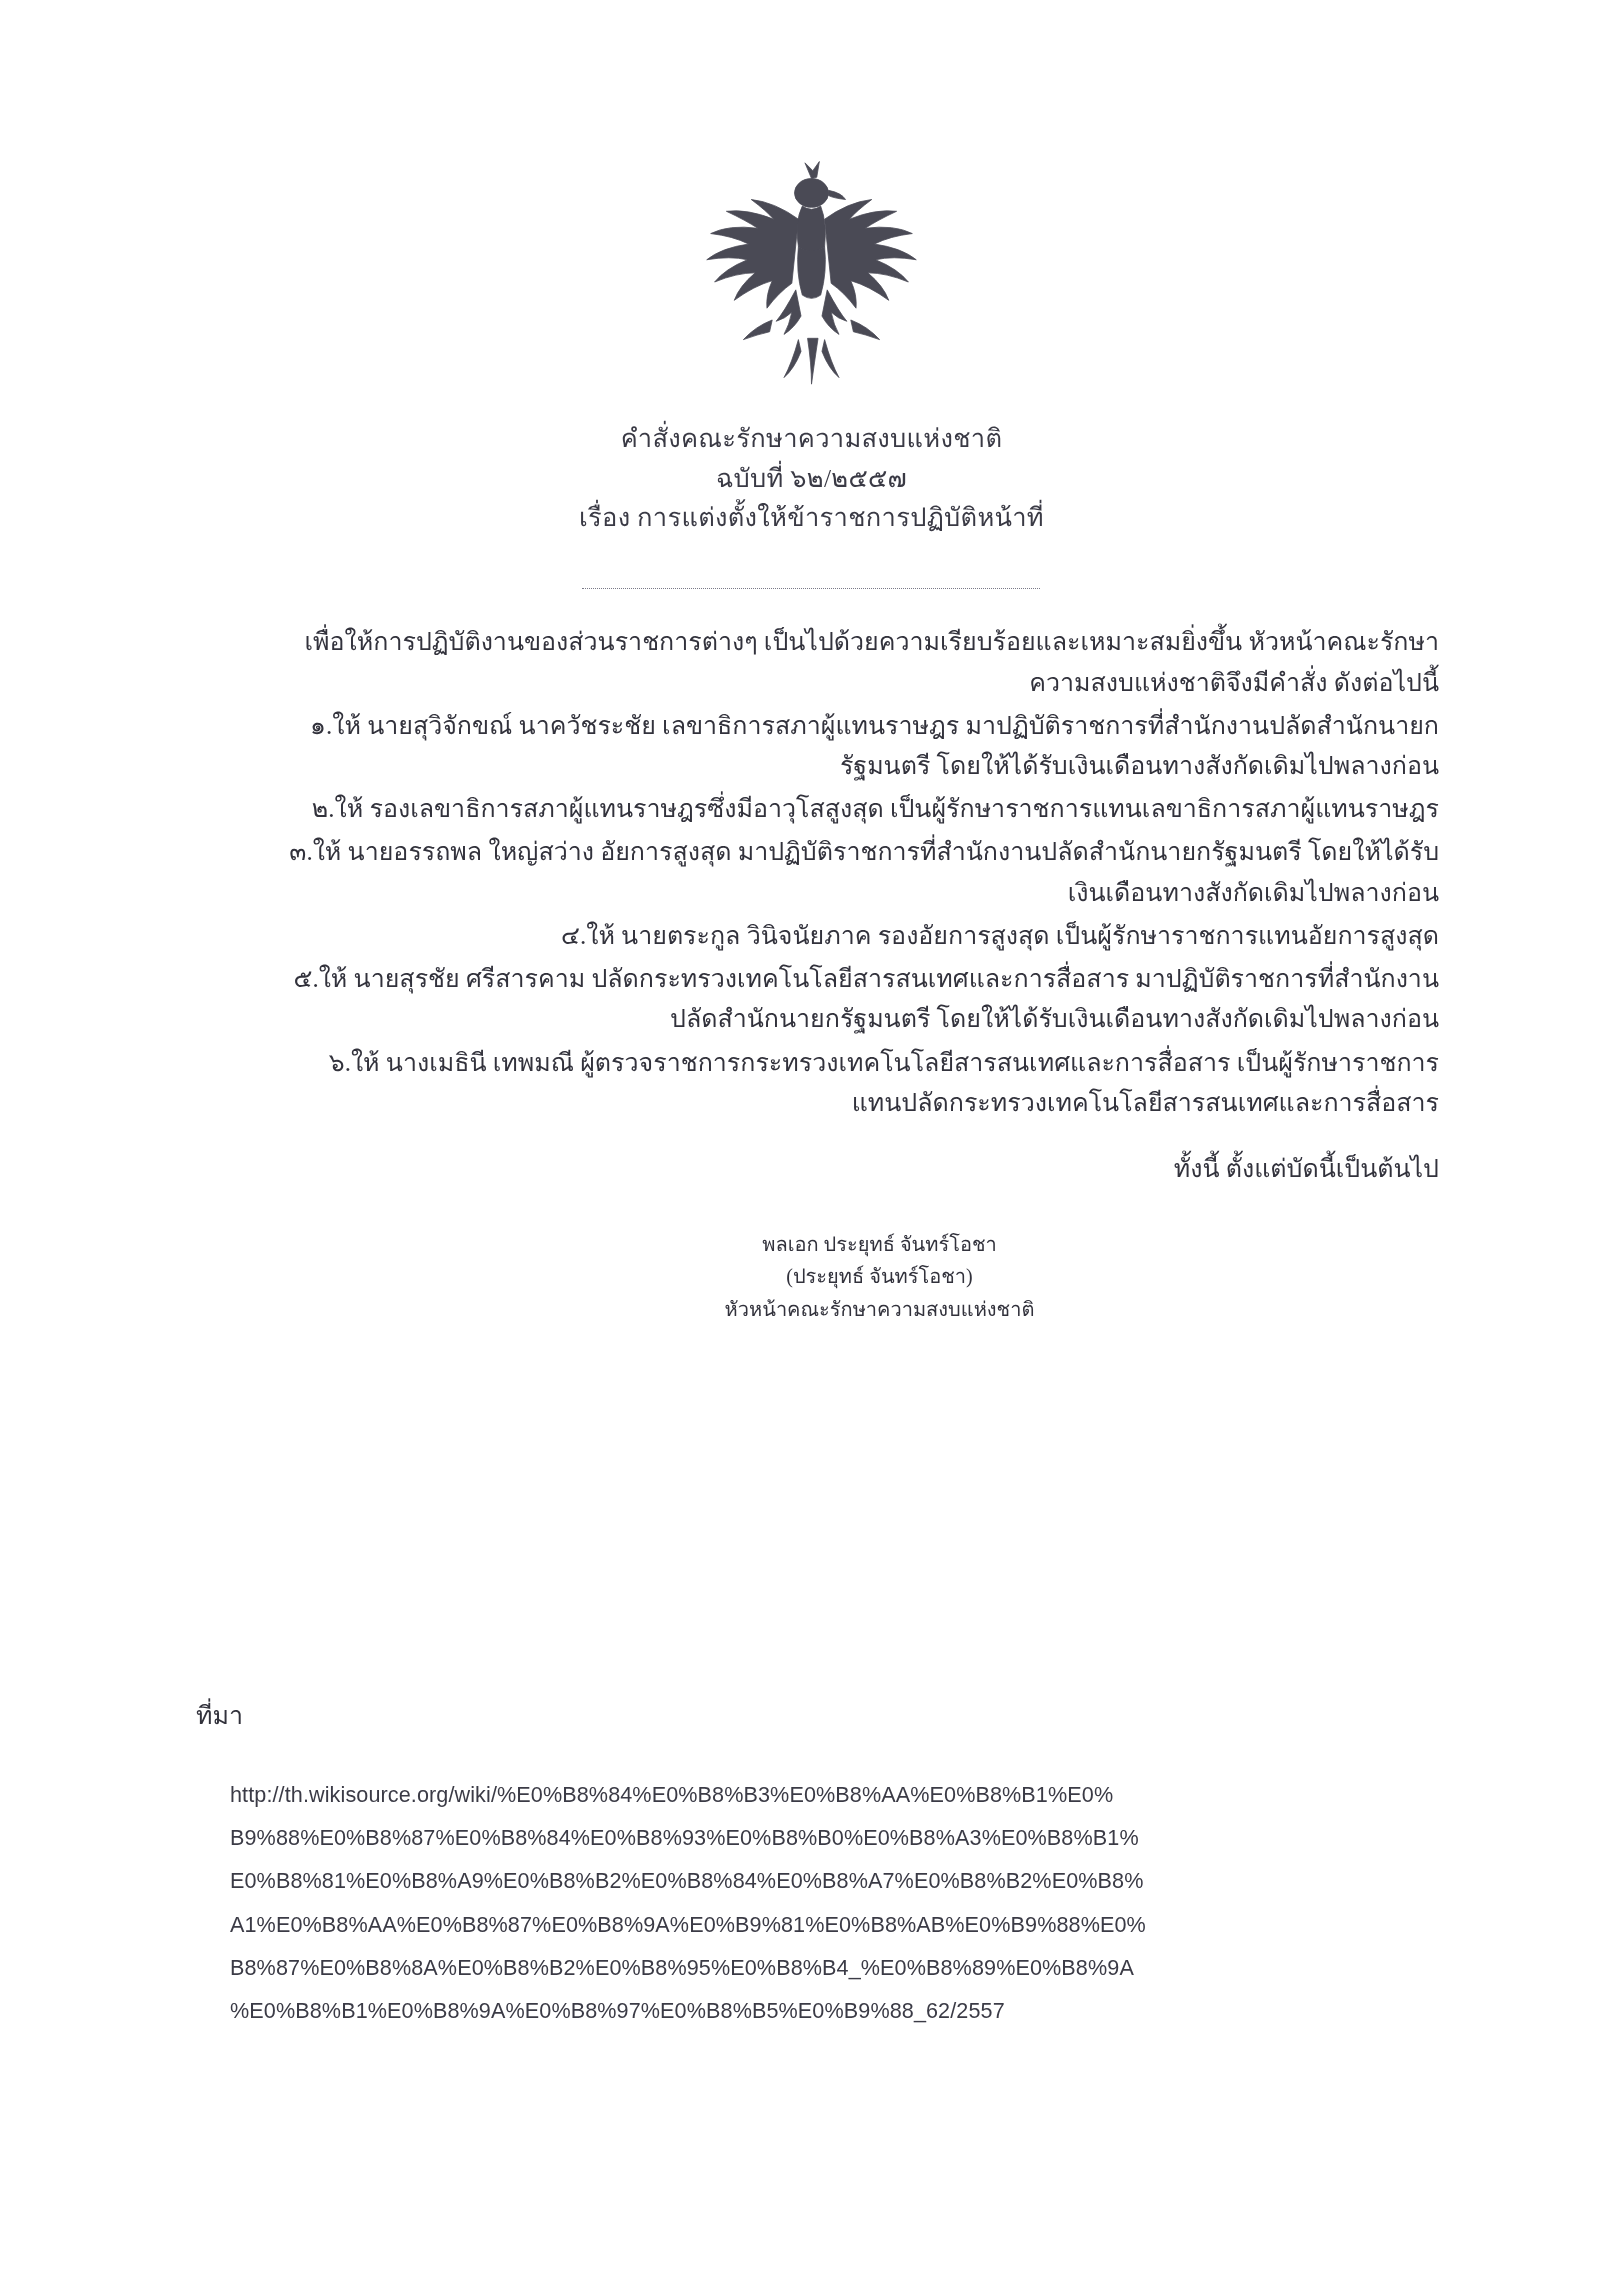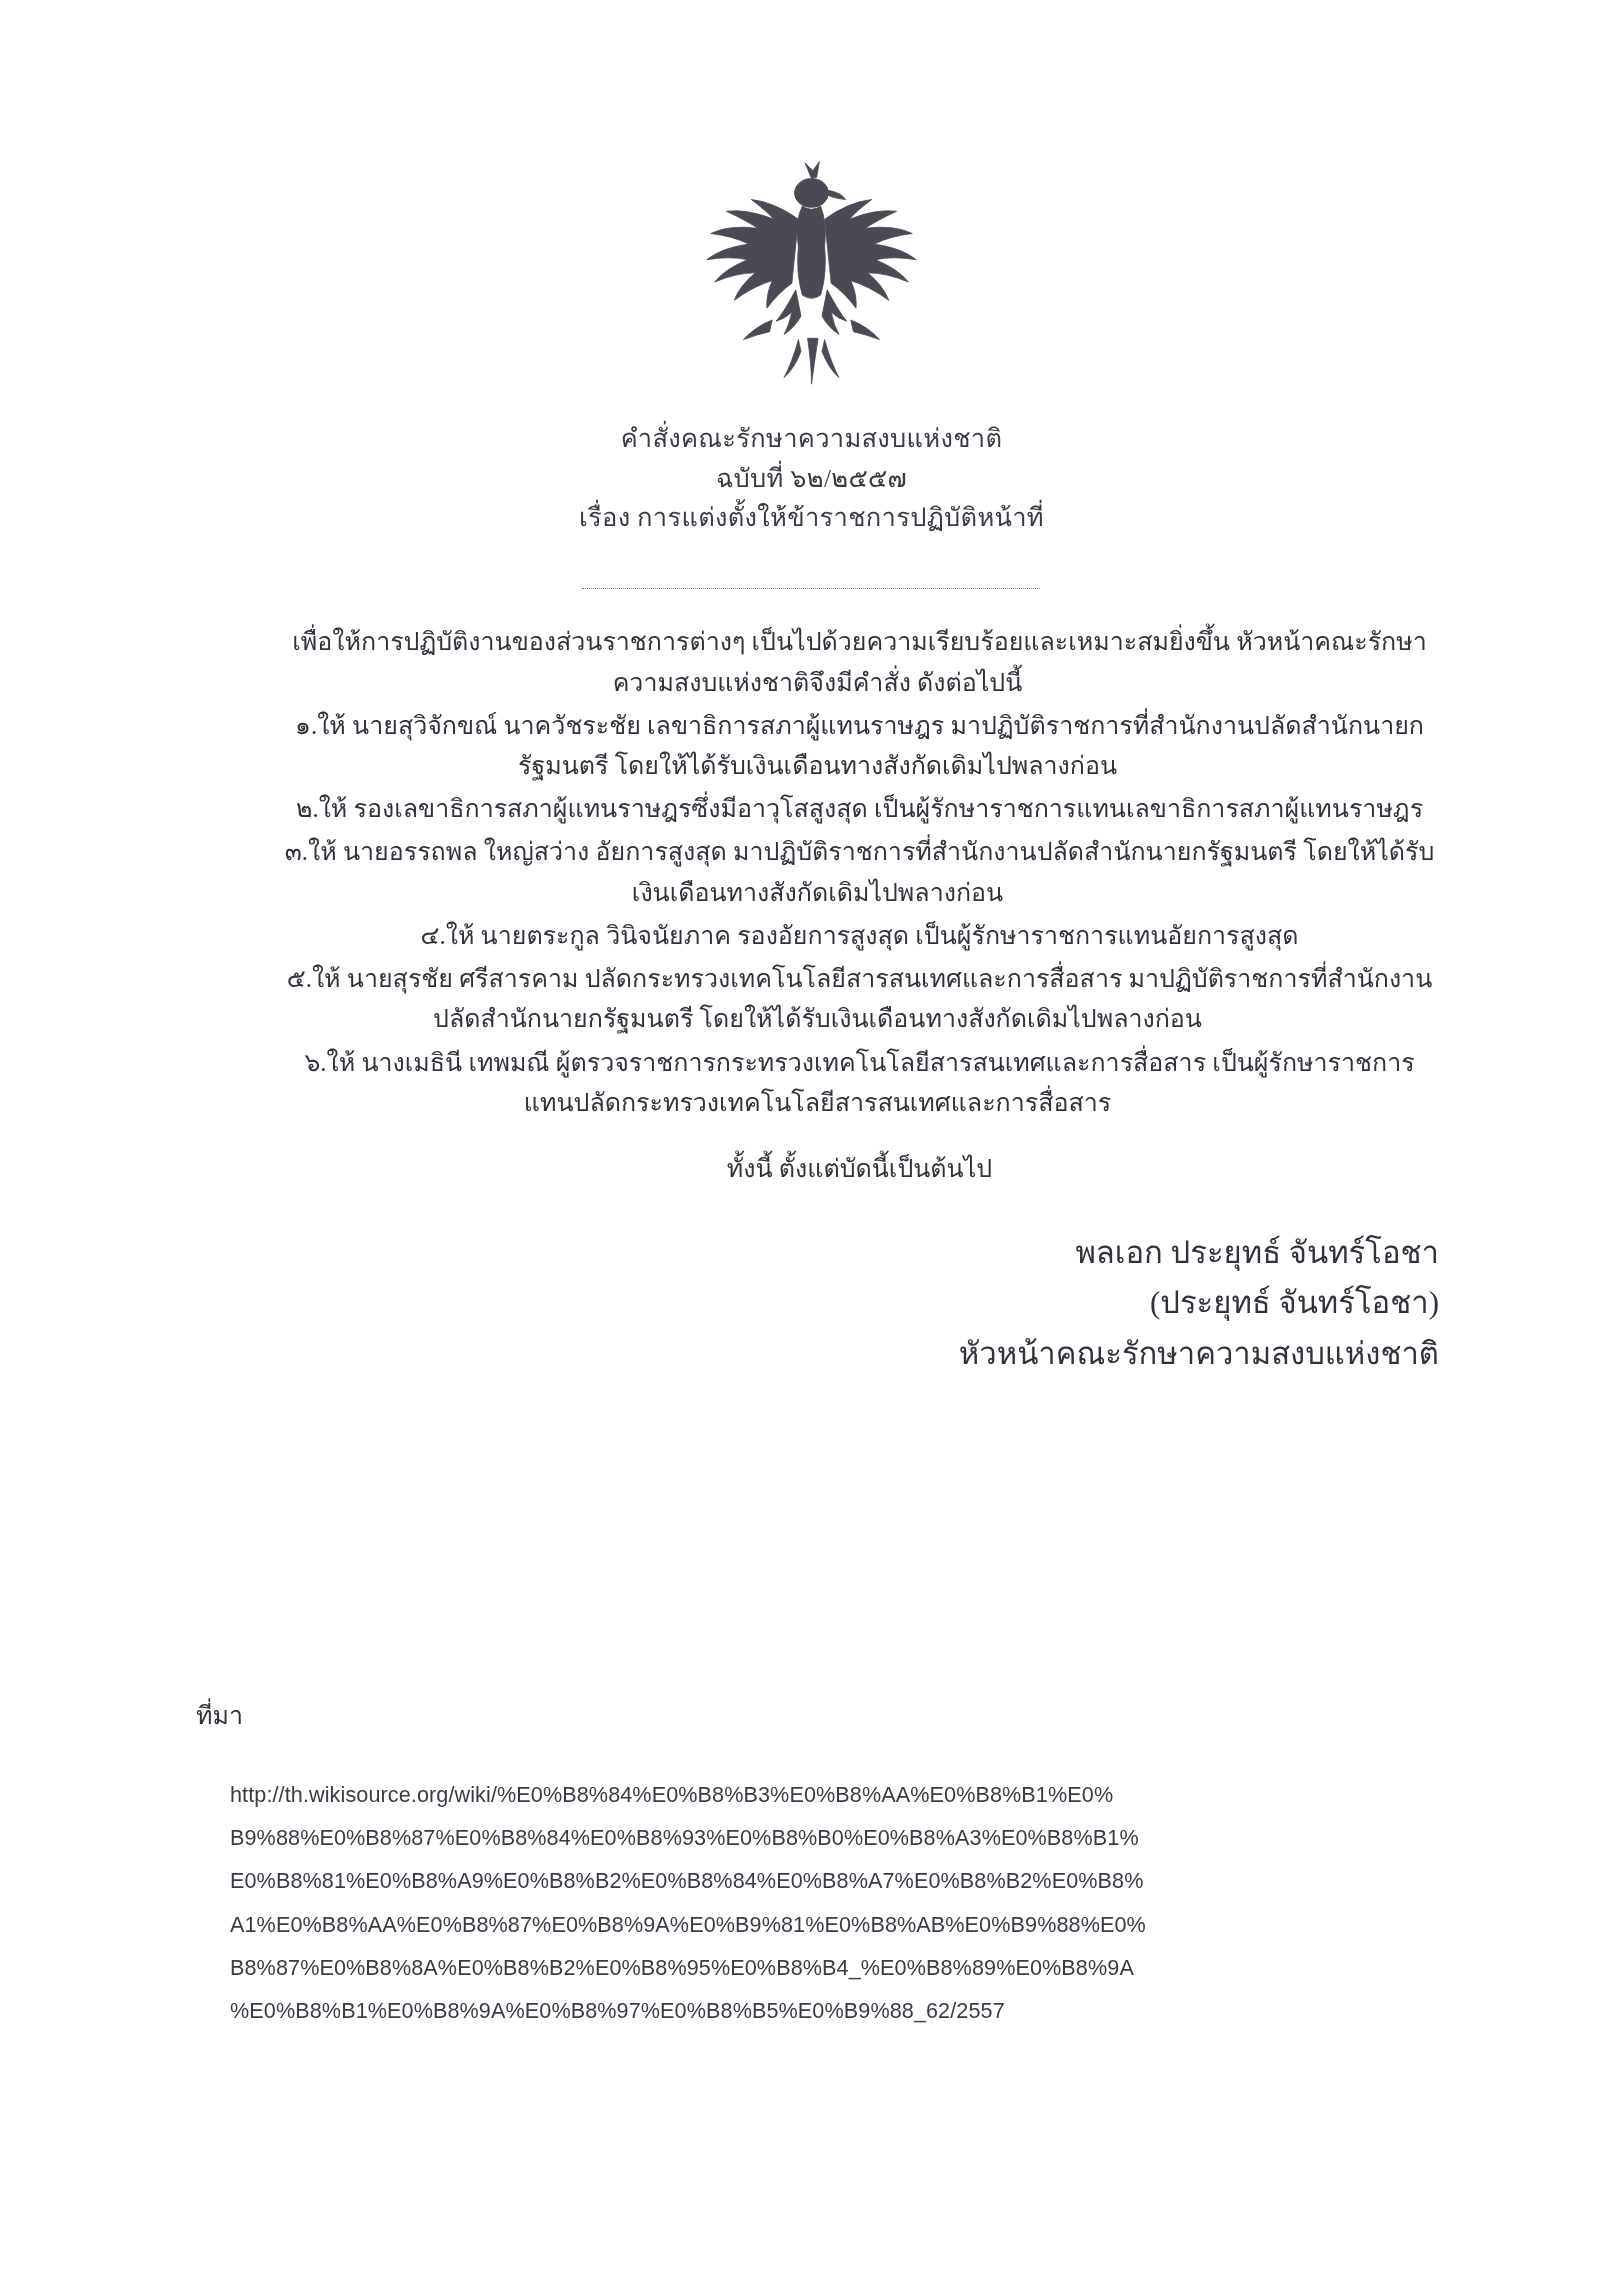--- a/index.html
+++ b/index.html
@@ -65,38 +65,37 @@
     position: absolute;
     top: 622px;
     left: 196px;
     width: 1243px;
   }
   .para {
     font-size: 25px;
     line-height: 1.62;
     color: #32323c;
     margin: 0 0 2.6px 0;
-    text-align: center;
+    text-align: right;
     text-indent: 84px;
   }
   .para.gap { margin-top: 25px; }
   .center {
     text-align: center;
     text-indent: 0;
   }
   .sig-block {
     margin-top: 39px;
     text-align: center;
   }
   .sig-line {
-    font-size: 31px;
+    font-size: 20px;
     line-height: 1.62;
     color: #32323c;
     margin-left: 124px;
-    text-align: right;
   }
   
   .source-label {
     position: absolute;
     top: 1695px;
     left: 196px;
     font-size: 25px;
     color: #32323c;
   }
   .url-block {

